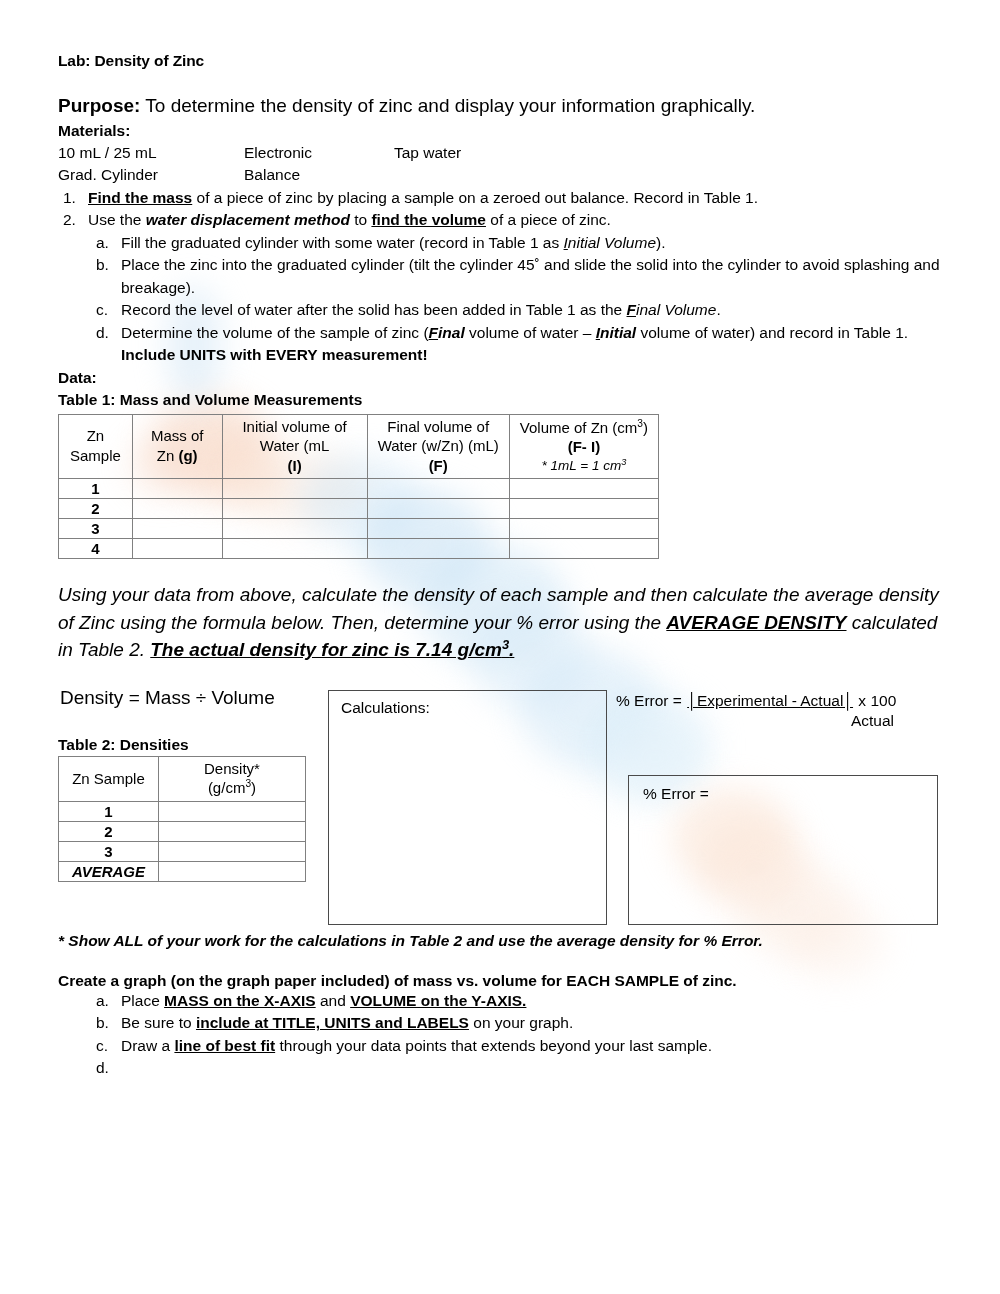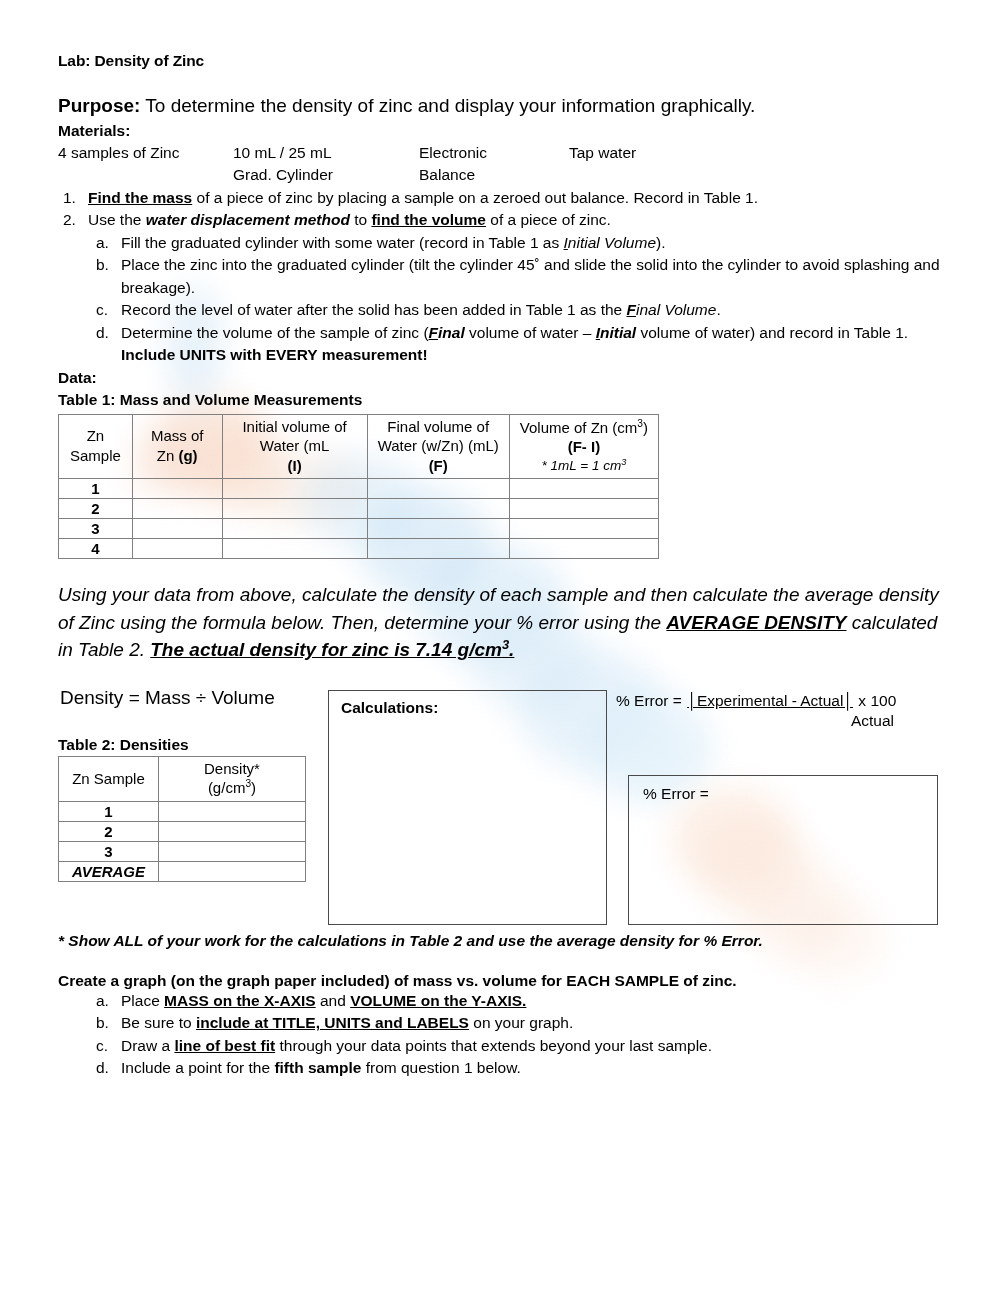--- a/index.html
+++ b/index.html
@@ -169,21 +169,21 @@
   .calc-box {
     position: absolute;
     left: 270px;
     top: 8px;
     width: 279px;
     height: 235px;
     border: 1.5px solid #4a4a4a;
     box-sizing: border-box;
   }
   .calc-label {
-    font-weight: bold;
+    font-weight: normal;
     font-size: 15.5px;
     padding: 8px 0 0 12px;
   }
   .err-formula {
     position: absolute;
     left: 558px;
     top: 10px;
     width: 330px;
     font-size: 15.5px;
     text-align: left;
@@ -252,24 +252,20 @@
   <div class="content">
 
     <div class="title">Lab: Density of Zinc</div>
 
     <p class="line">
       <span class="b">Purpose:</span><span> To determine the density of zinc and display your information graphically.</span>
     </p>
 
     <p class="section-label">Materials:</p>
     <div class="materials-row">
-      <div class="mat-col-1">
-        <div>4 samples of Zinc</div>
-        <div></div>
-      </div>
       <div class="mat-col-2">
         <div>10 mL / 25 mL</div>
         <div>Grad. Cylinder</div>
       </div>
       <div class="mat-col-3">
         <div>Electronic</div>
         <div class="mat-sub-2">Balance</div>
       </div>
       <div class="mat-col-4">
         <div>Tap water</div>
@@ -435,18 +431,17 @@
       <li>
         <span class="marker">b.</span>
         <span><span>Be sure to </span><span class="bu">include at TITLE, UNITS and LABELS</span><span> on your graph.</span></span>
       </li>
       <li>
         <span class="marker">c.</span>
         <span><span>Draw a </span><span class="bu">line of best fit</span><span> through your data points that extends beyond your last sample.</span></span>
       </li>
       <li>
         <span class="marker">d.</span>
-        <span><span>Include a point for the </span><span class="b">fifth sample</span><span> from question 1 below.</span></span>
       </li>
     </ol>
 
   </div>
 </div>
 
 </body></html>

